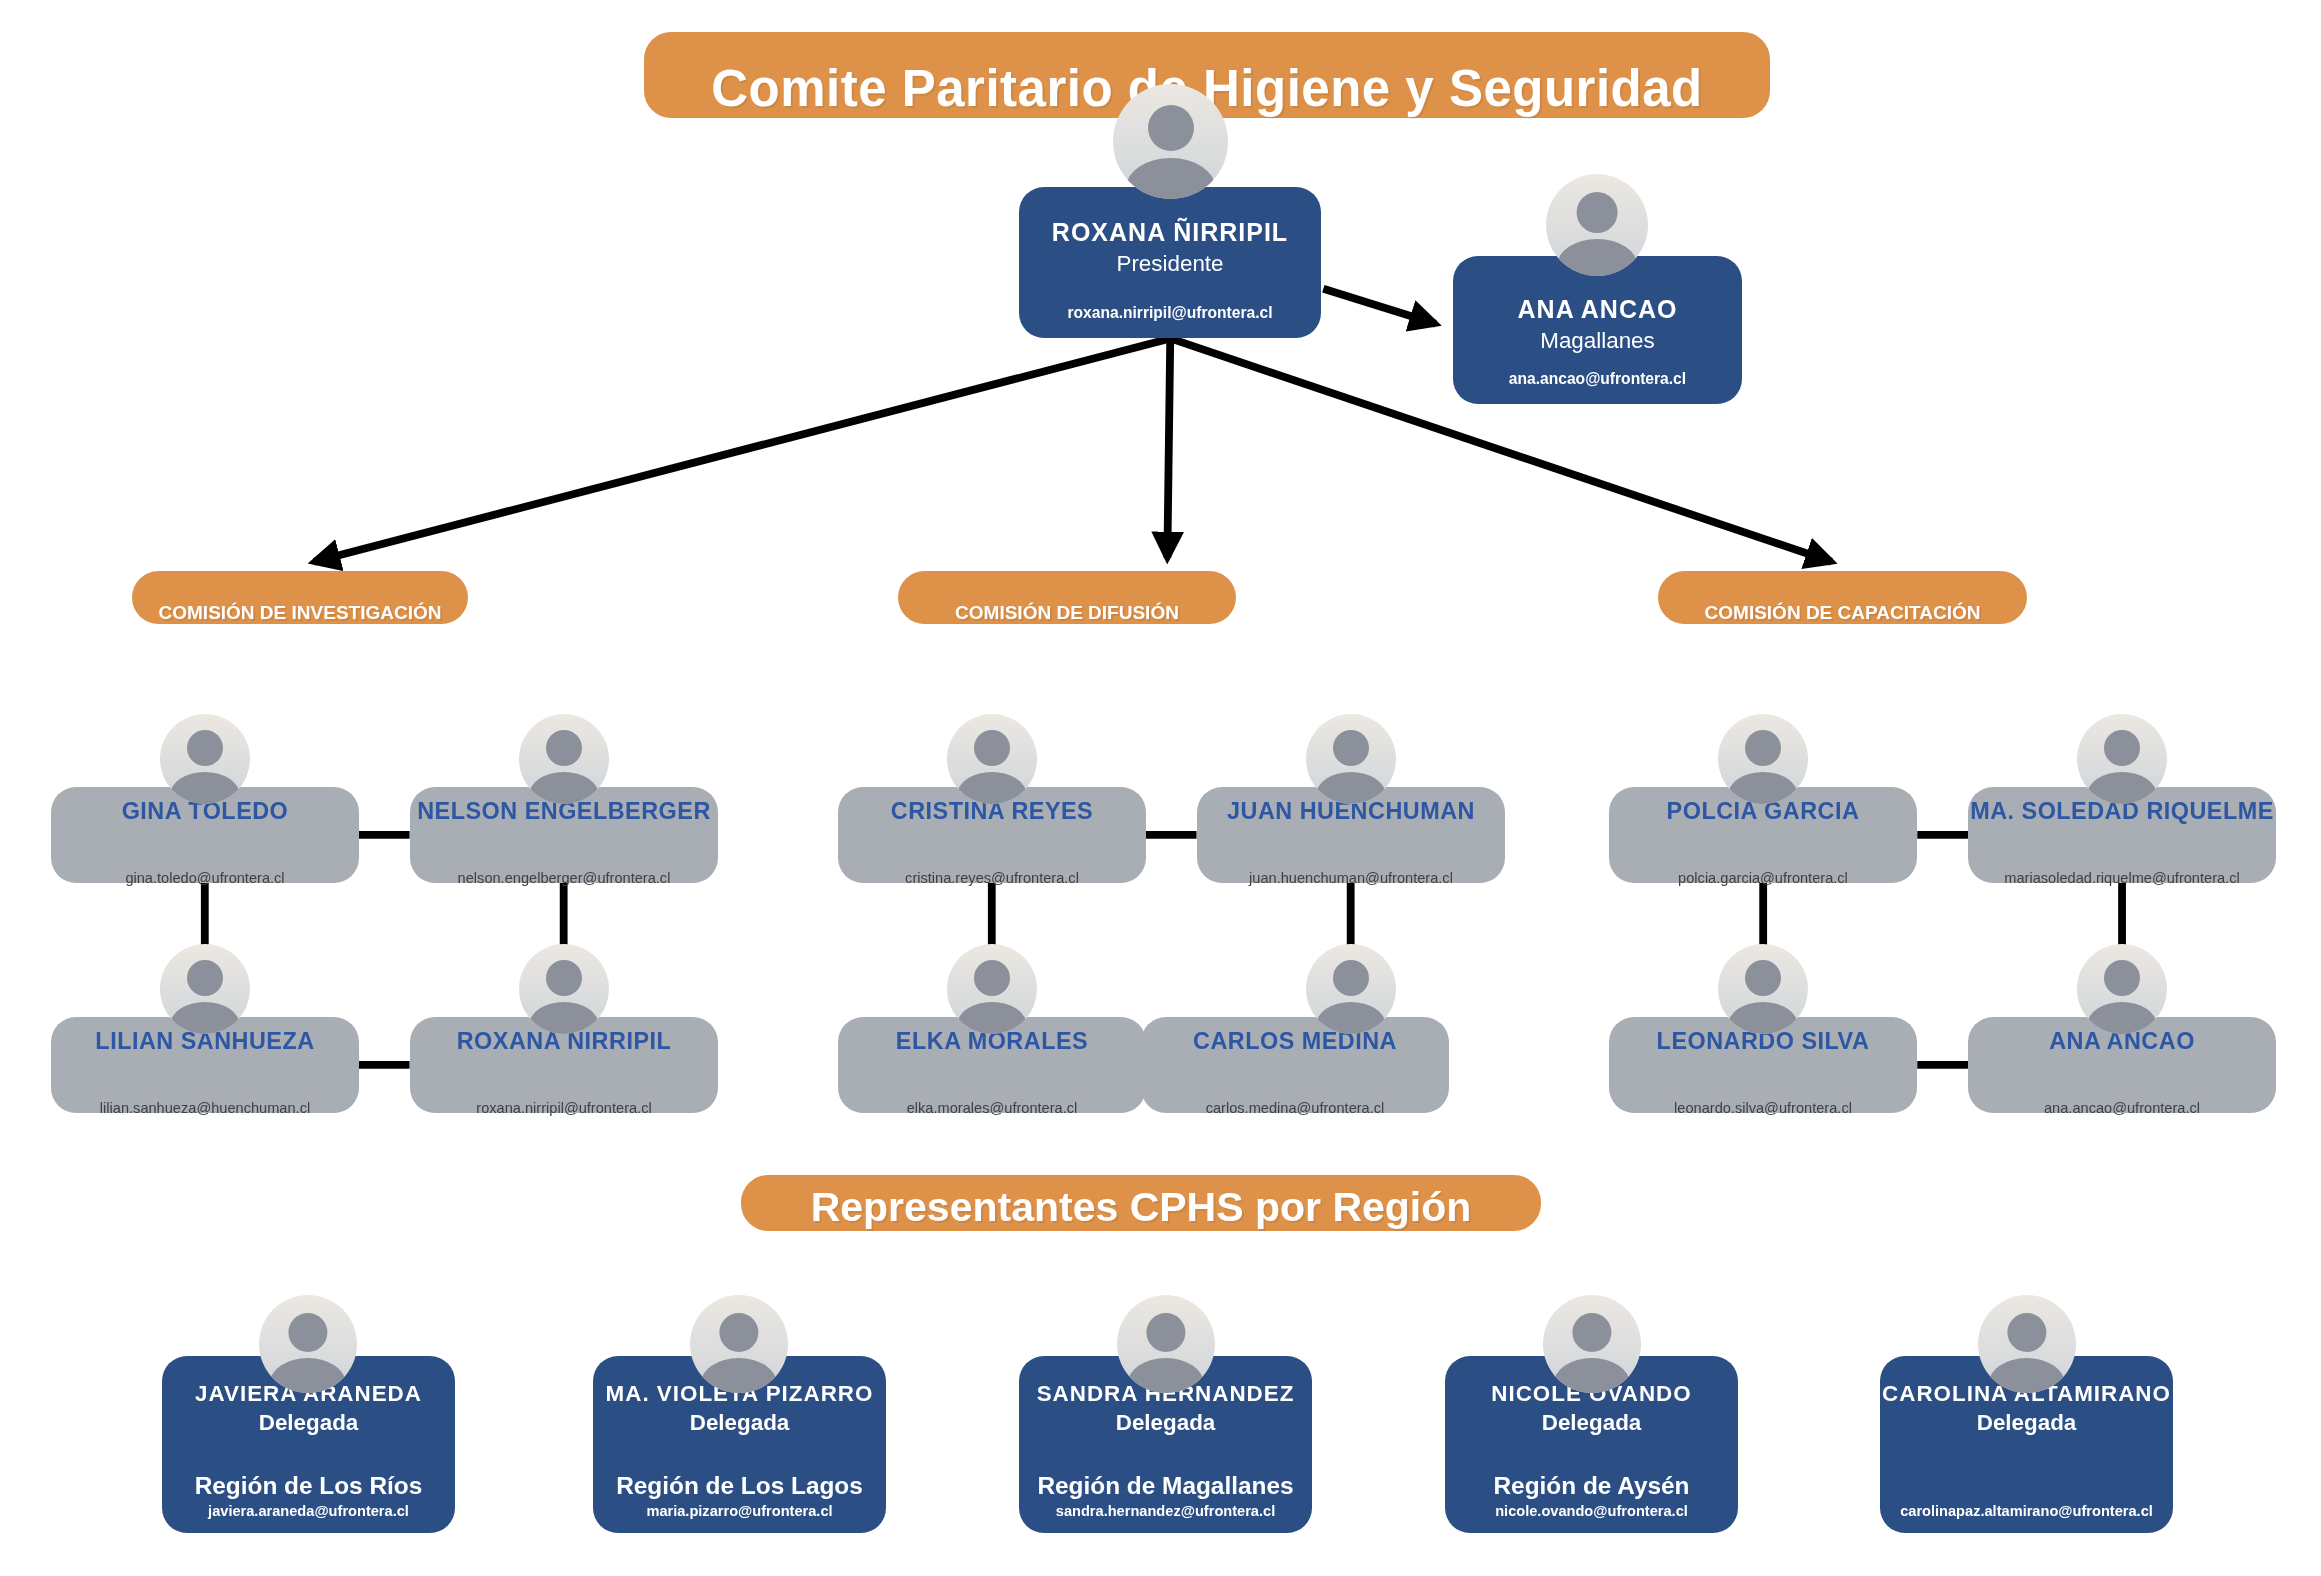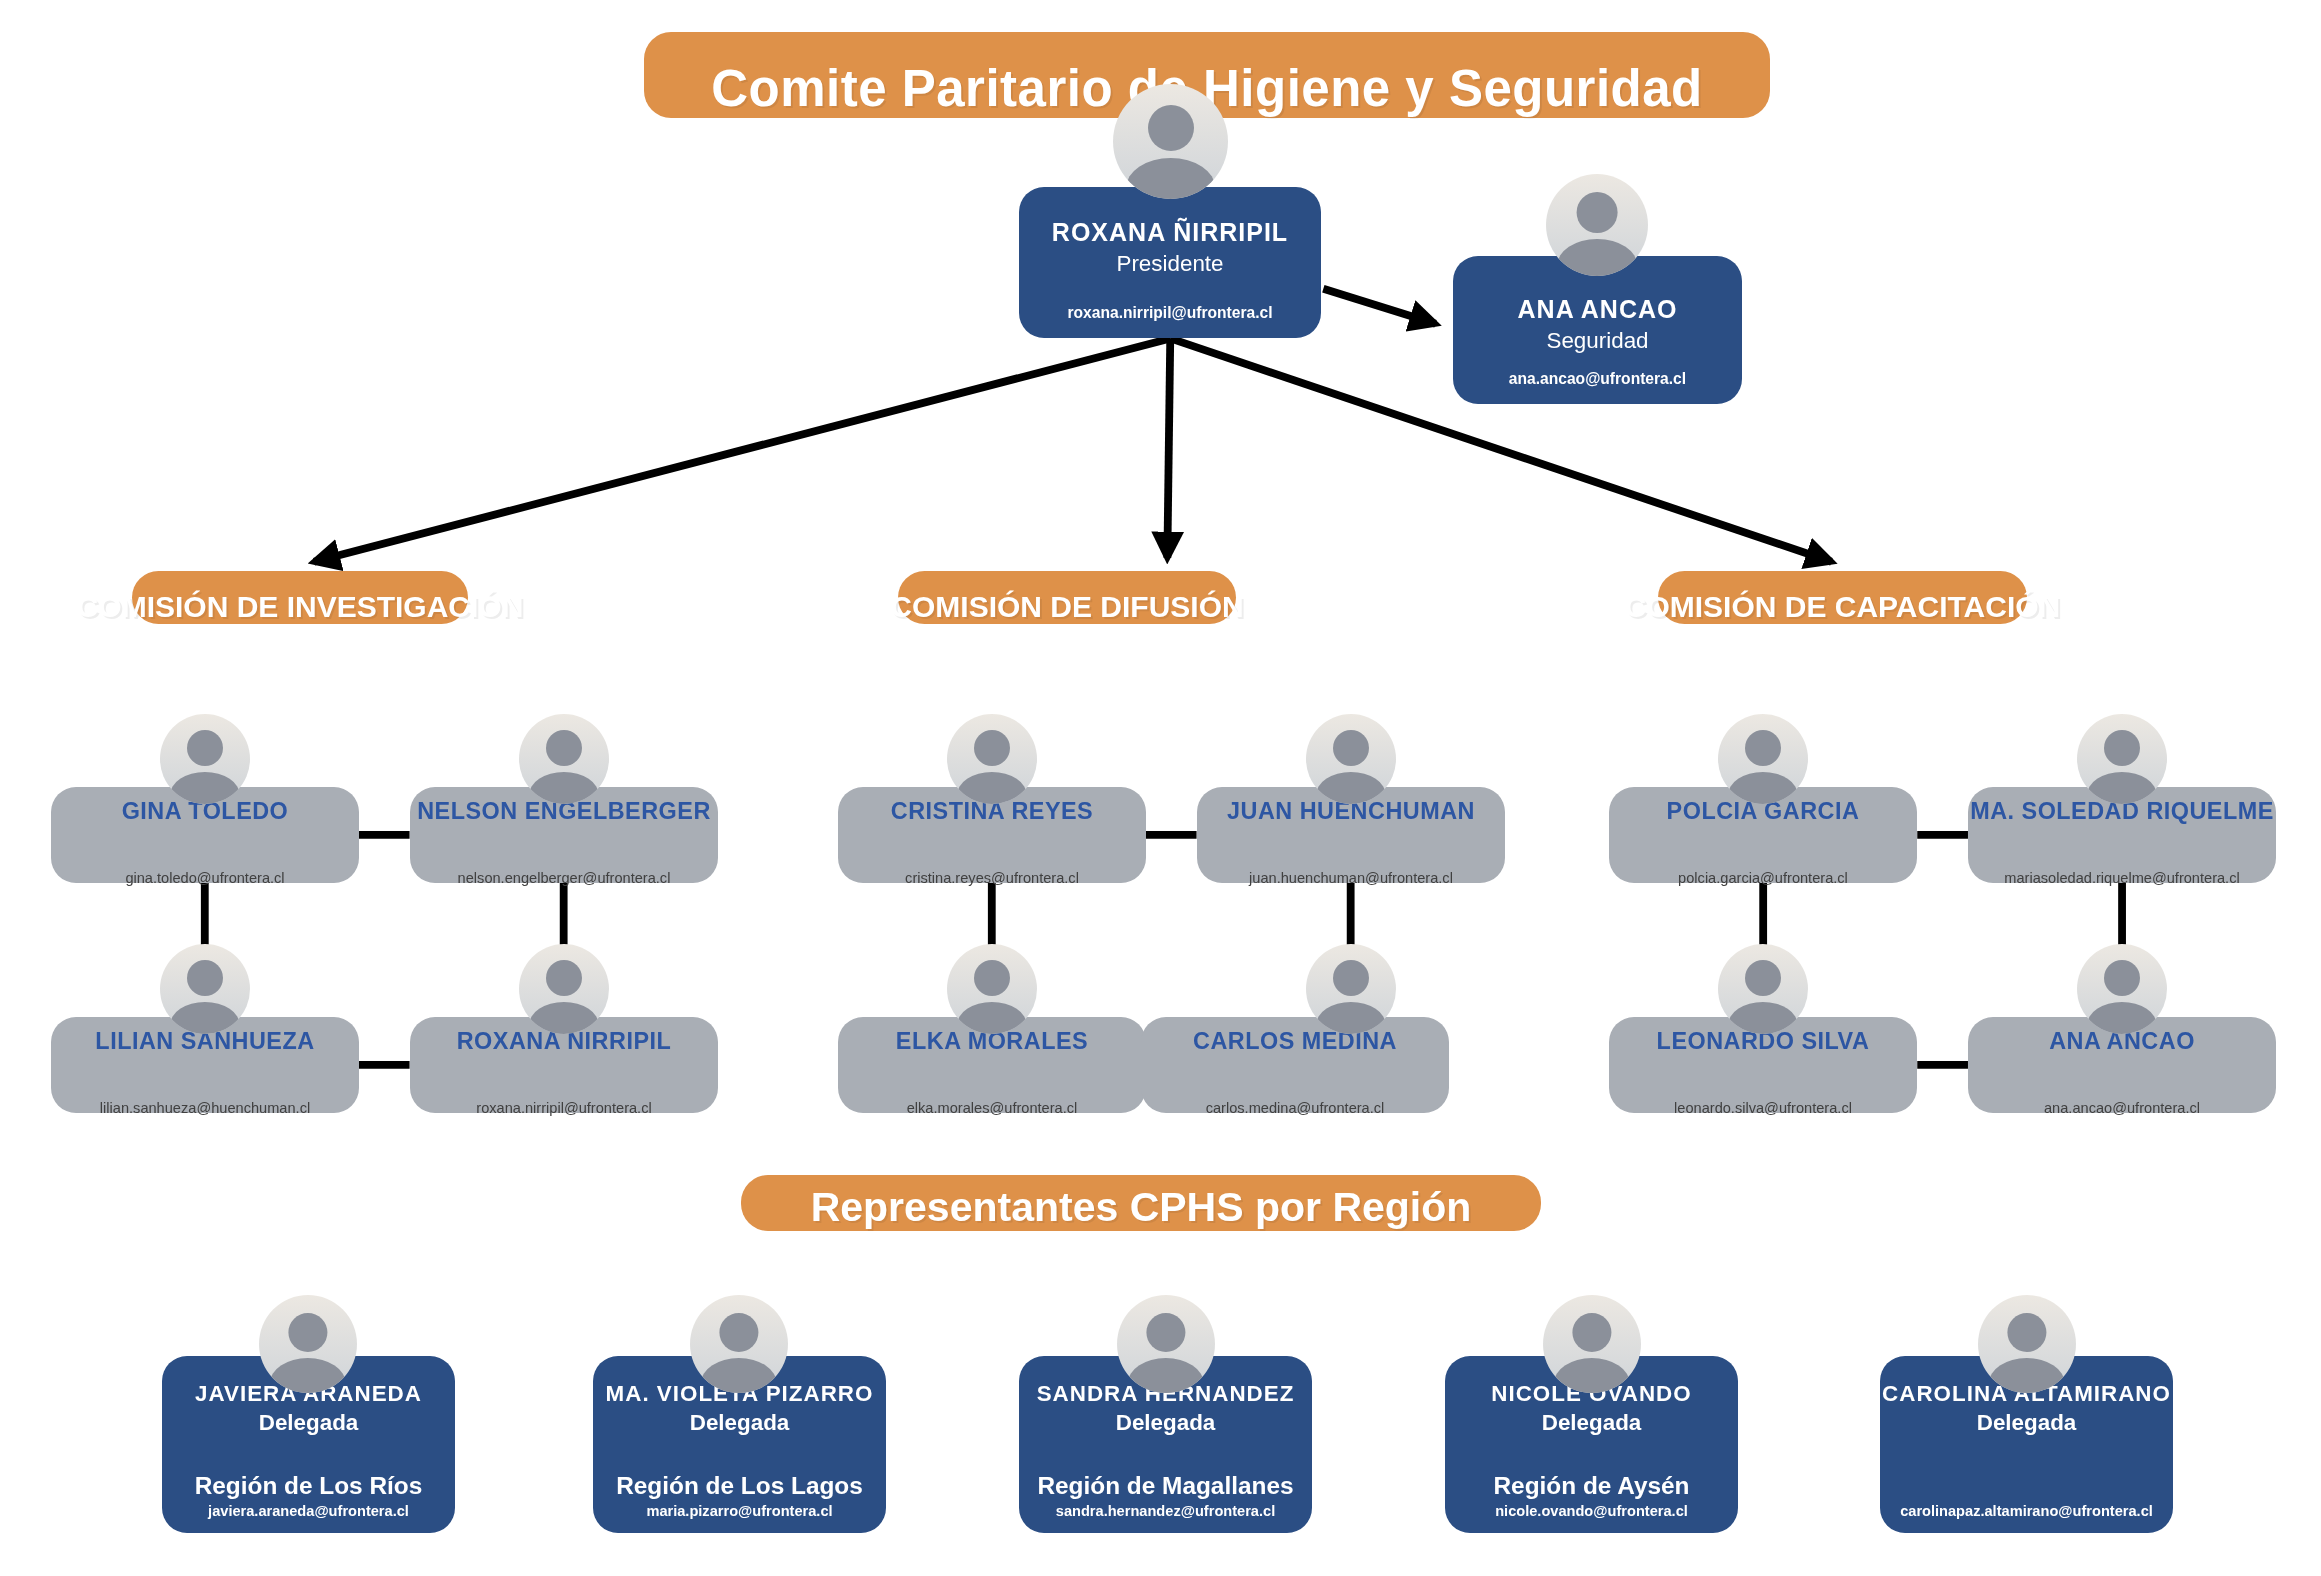--- a/index.html
+++ b/index.html
@@ -16,21 +16,21 @@
     font-family:"Liberation Sans","DejaVu Sans",sans-serif;
   }
   
   .banner{
     position:absolute;background:var(--orange);border-radius:27px;
     display:flex;align-items:flex-end;justify-content:center;
     color:#fff;font-weight:800;white-space:nowrap;
     text-shadow:2px 2px 0 rgba(0,0,0,0.07);
   }
   .banner.title{font-size:51px;letter-spacing:0.5px}
-  .banner.sub{font-size:30px}
+  .banner.sub{font-size:19px}
   .banner.rep{font-size:41px}
   
   .bluecard{
     position:absolute;background:var(--blue);border-radius:25px;color:#fff;
     display:flex;flex-direction:column;align-items:center;text-align:center;
   }
   .bluecard .bname{font-size:25px;font-weight:700;letter-spacing:1px;white-space:nowrap}
   .bluecard .brole{font-size:22.4px;font-weight:400;margin-top:3.9px}
   .bluecard .bemail{font-size:15.6px;font-weight:700;margin-top:auto;padding-bottom:15.6px;white-space:nowrap}
   
@@ -108,21 +108,21 @@
 <div class="photo" style="left:1113px;top:84px;width:115px;height:115px"></div>
 <div class="bluecard z2" style="left:1019px;top:187px;width:302px;height:151px;padding-top:31px">
   <div class="bname">ROXANA ÑIRRIPIL</div>
   <div class="brole">Presidente</div>
   <div class="bemail">roxana.nirripil@ufrontera.cl</div>
 </div>
 
 <div class="photo" style="left:1546px;top:174px;width:102px;height:102px"></div>
 <div class="bluecard z2" style="left:1453px;top:256px;width:289px;height:148px;padding-top:39px">
   <div class="bname">ANA ANCAO</div>
-  <div class="brole">Seguridad</div>
+  <div class="brole">Magallanes</div>
   <div class="bemail">ana.ancao@ufrontera.cl</div>
 </div>
 
 <div class="banner sub" style="left:132px;top:571px;width:336px;height:53px">
   <span>COMISIÓN DE INVESTIGACIÓN</span>
 </div>
 <div class="banner sub" style="left:898px;top:571px;width:338px;height:53px">
   <span>COMISIÓN DE DIFUSIÓN</span>
 </div>
 <div class="banner sub" style="left:1658px;top:571px;width:369px;height:53px">

